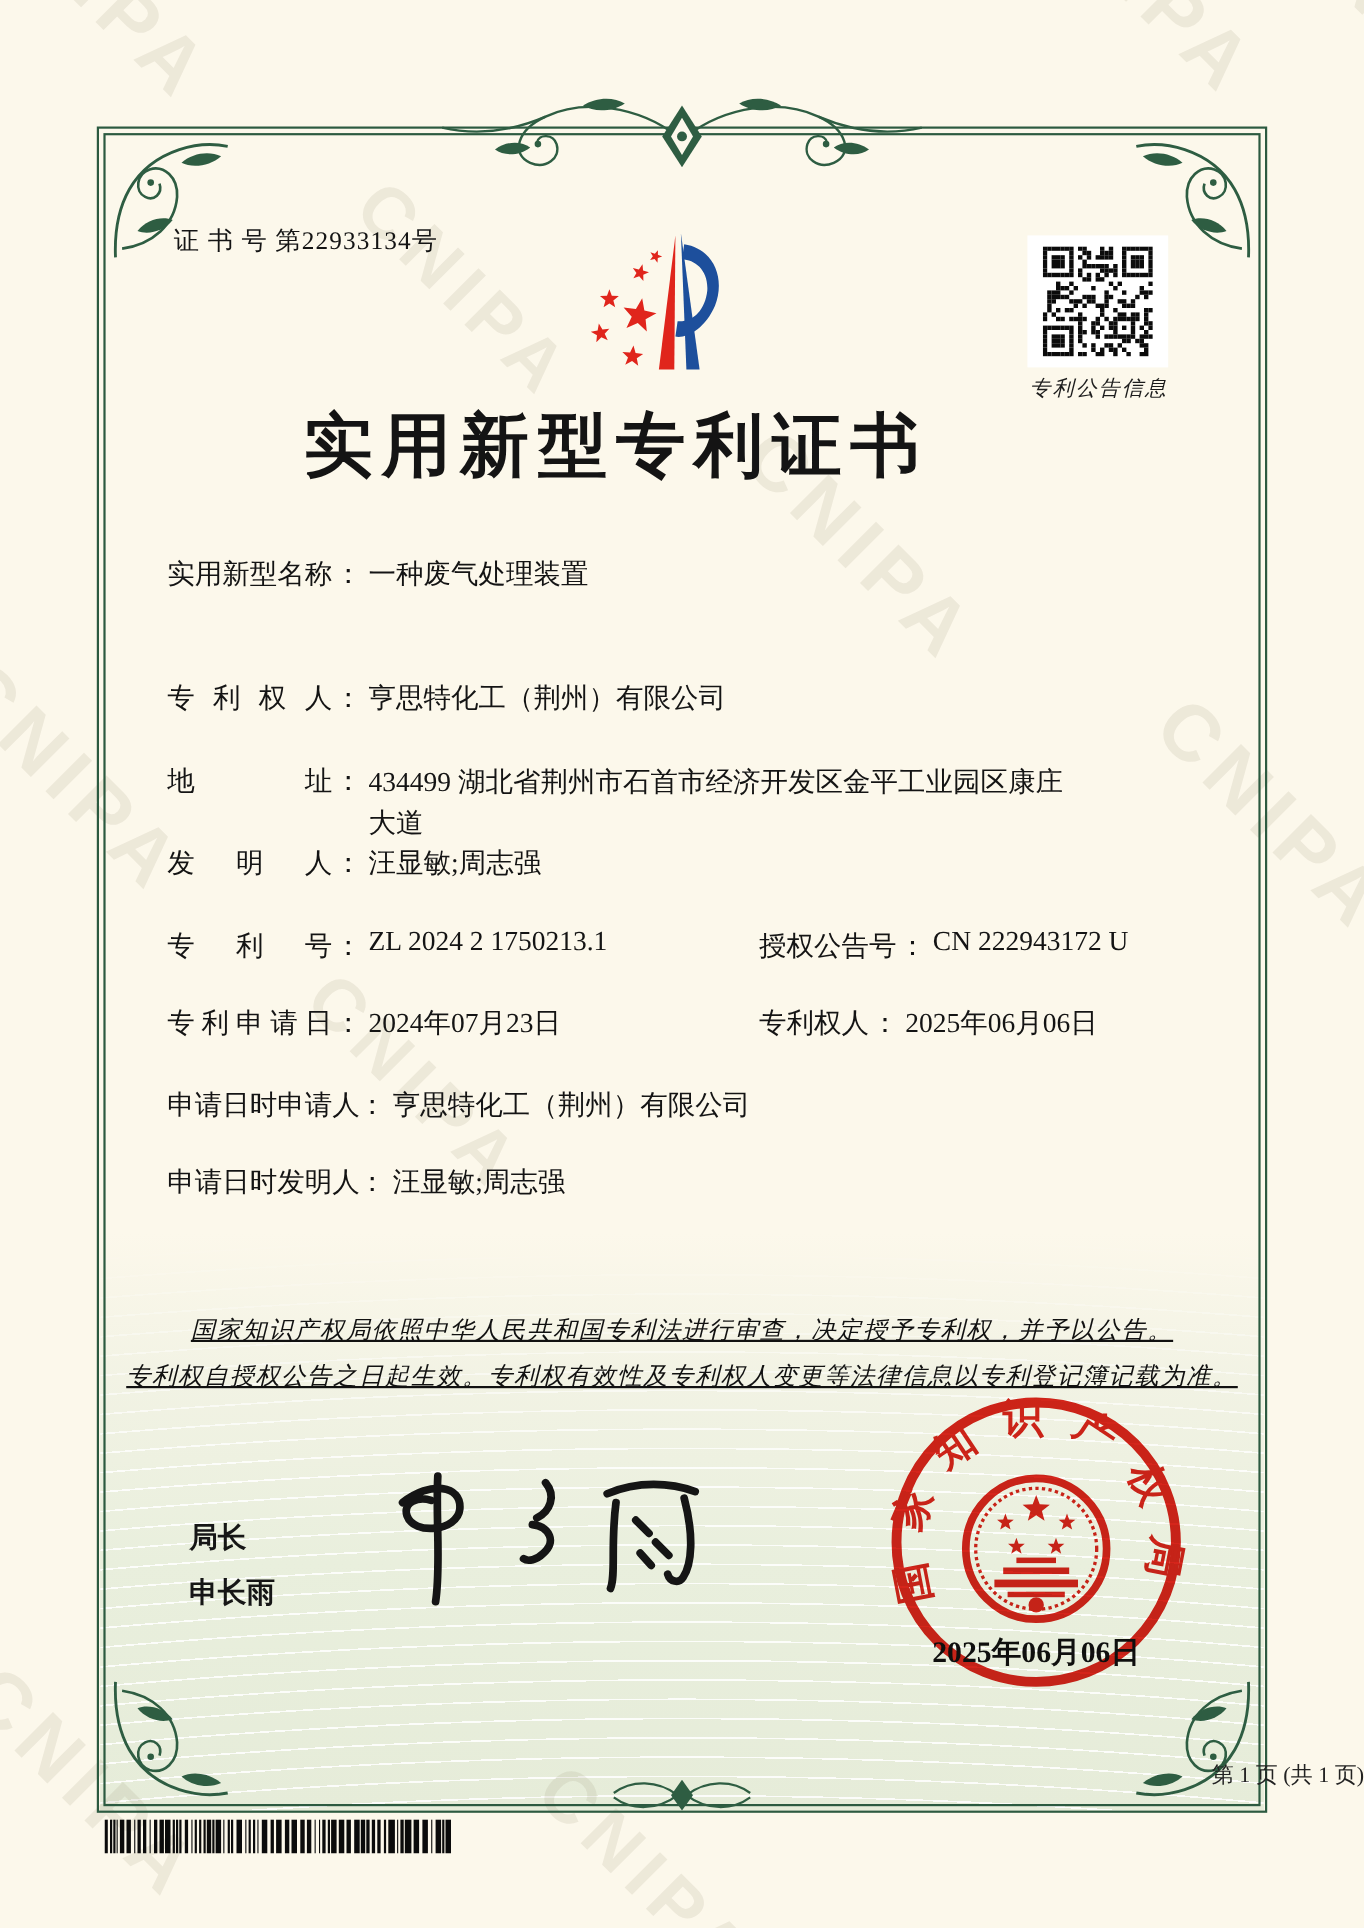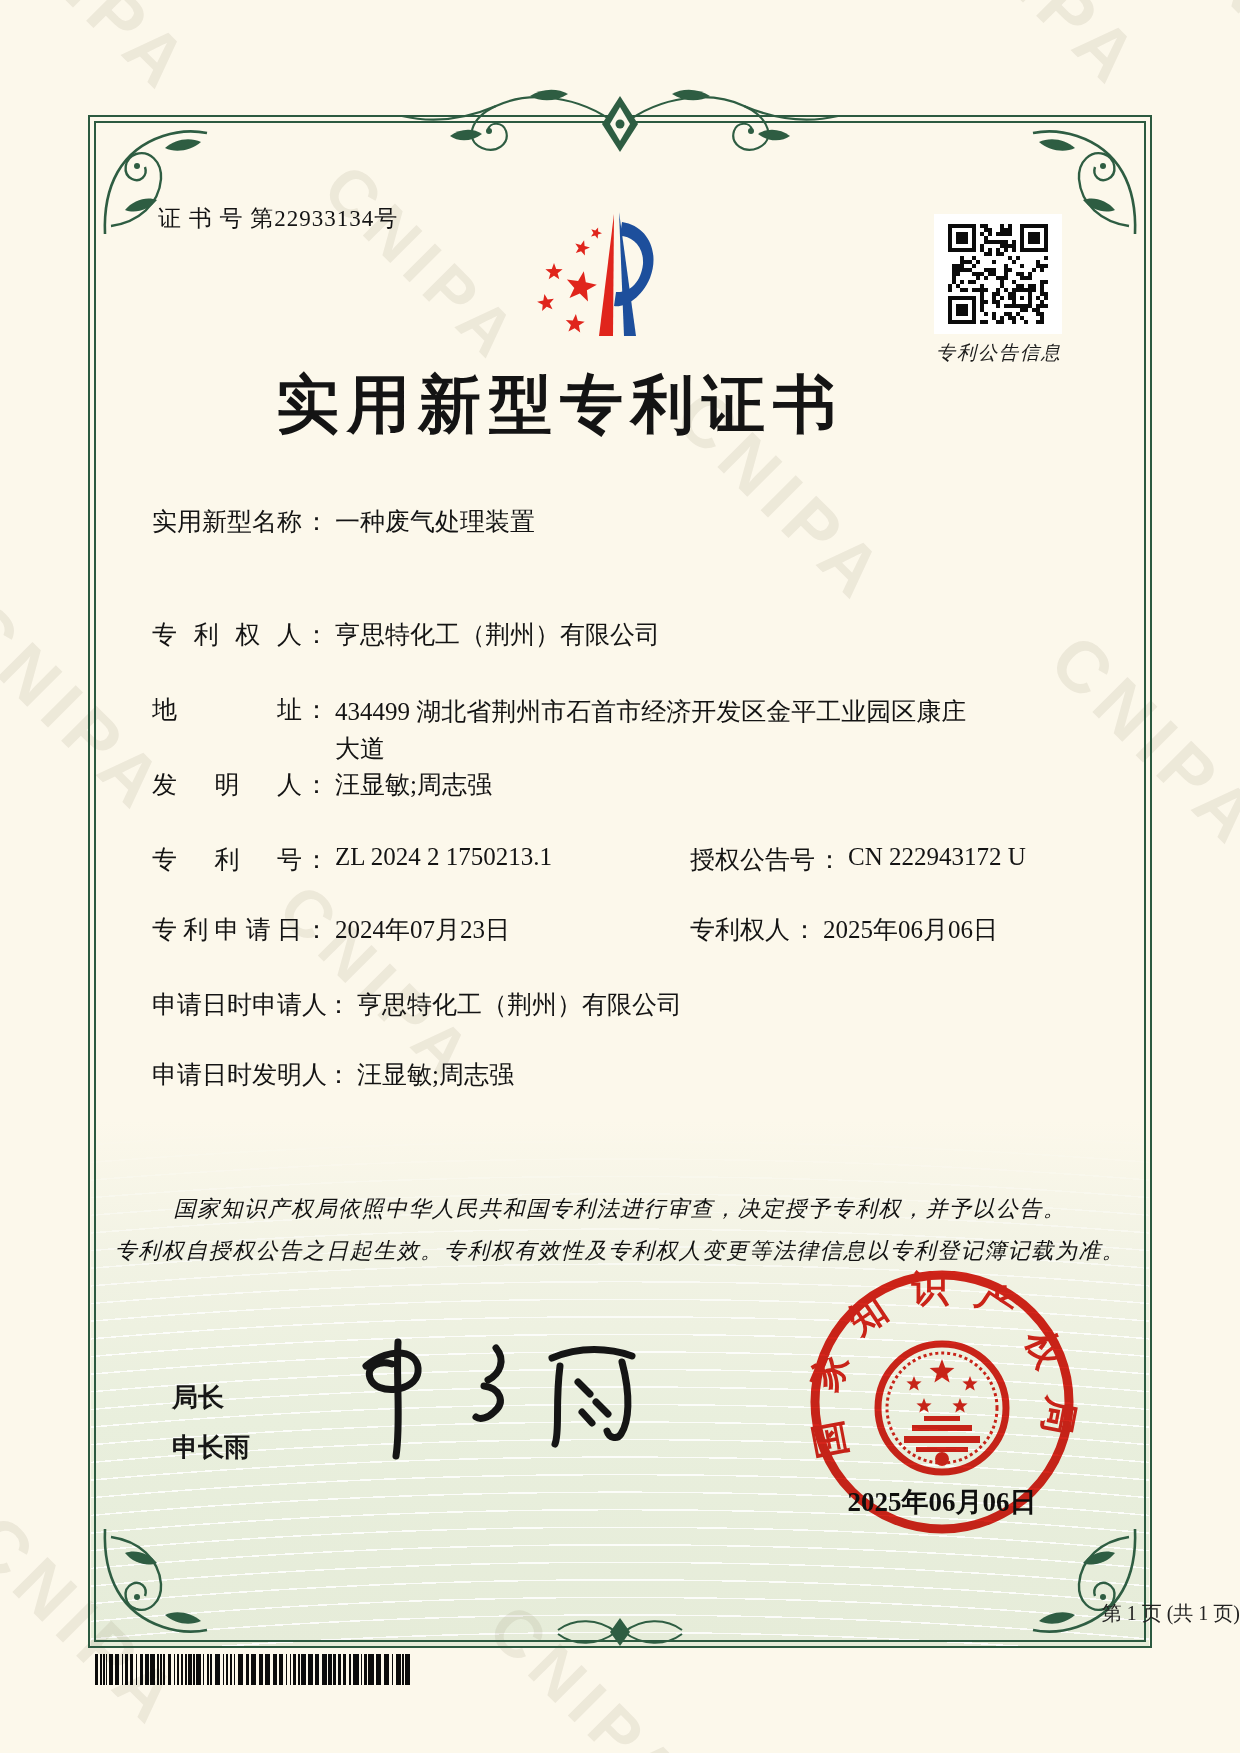--- a/index.html
+++ b/index.html
@@ -47,21 +47,21 @@
   .lbl{display:inline-block;width:150px;text-align:justify;text-align-last:justify;vertical-align:top;}
   .lbl.w172{width:172px;text-align:left;text-align-last:left;}
   .colon{display:inline-block;margin:0 6px 0 2px;vertical-align:top;}
   .val{display:inline-block;vertical-align:top;}
   .val.wrap{white-space:normal;max-width:650px;line-height:37px;}
   .rcol{position:absolute;left:538px;top:0;white-space:nowrap;}
   .rcol .lbl{width:auto;text-align:center;text-align-last:left;}
 
   
   .legal{position:absolute;left:92px;right:92px;top:1188px;z-index:5;text-align:center;
-         font-style:italic;font-size:22px;line-height:42px;letter-spacing:1.5px;color:#111;}
+         font-style:italic;font-size:22px;line-height:42px;letter-spacing:1.5px;color:#111;text-decoration:underline;}
 
   
   .signer{position:absolute;left:172px;z-index:6;font-family:"Liberation Sans",sans-serif;
           font-weight:700;font-size:26px;color:#161616;}
   .sig{position:absolute;left:346px;top:1322px;z-index:6;}
 
   
   .seal{position:absolute;left:802px;top:1262px;width:280px;height:280px;z-index:6;
         mix-blend-mode:multiply;}
   .sealtxt{font-family:"Liberation Serif","DejaVu Serif",serif;font-weight:700;font-size:37px;

